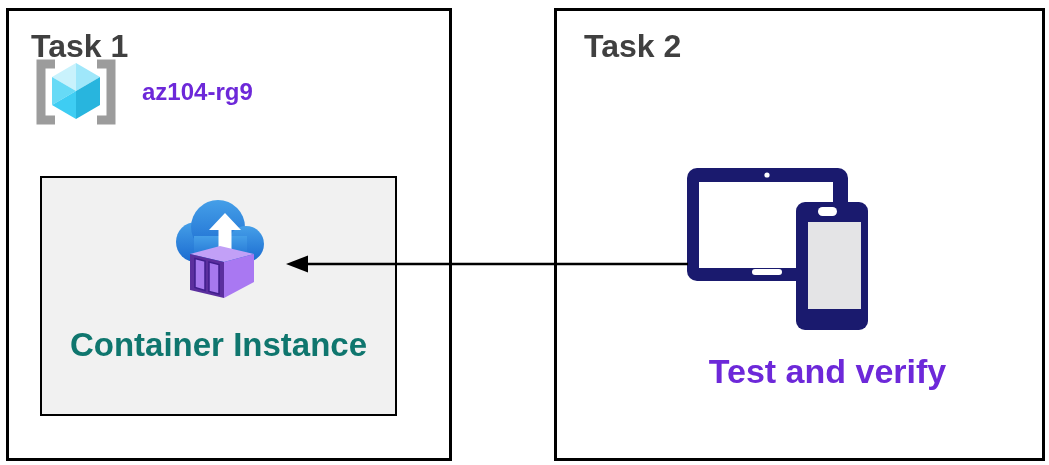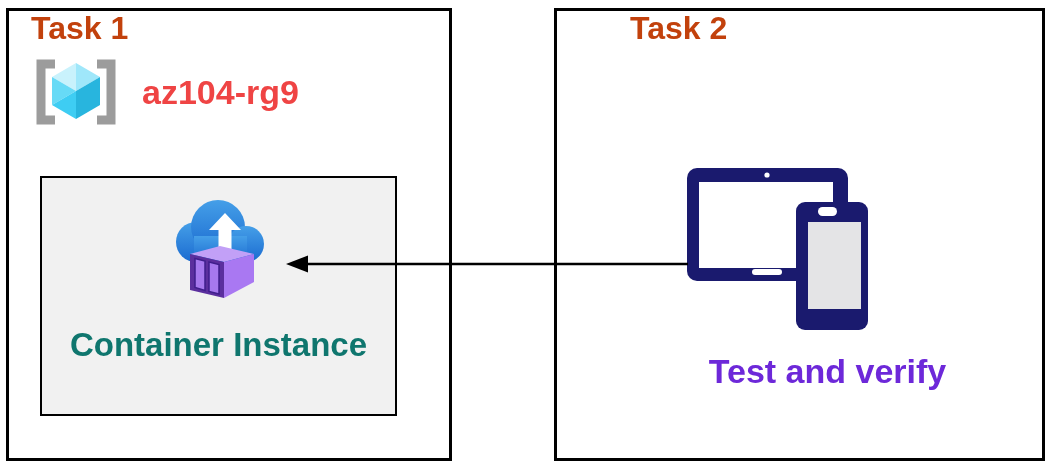--- a/index.html
+++ b/index.html
@@ -22,38 +22,38 @@
     height: 453px;
     background: #ffffff;
     border: 3px solid #000000;
     box-sizing: border-box;
   }
   .task1 { left: 6px;   width: 446px; }
   .task2 { left: 554px; width: 491px; }
   .task-title {
     position: absolute;
     margin: 0;
-    top: 0;
+    top: 18px;
     font-size: 32px;
     line-height: 1.1;
-    color: #c2410c;
+    color: #404040;
   }
   .task1 .task-title { left: 22px; }
-  .task2 .task-title { left: 27px; margin-left: 46px; }
+  .task2 .task-title { left: 27px; }
   .rg-row {
     position: absolute;
     left: 21px;
     top: 48px;
     display: flex;
     align-items: center;
     gap: 20px;
   }
   .rg-name {
-    font-size: 34px;
-    color: #ef4444;
+    font-size: 24px;
+    color: #6d28d9;
     white-space: nowrap;
   }
   .container-panel {
     position: absolute;
     left: 31px;
     top: 165px;
     width: 357px;
     height: 240px;
     background: #f1f1f1;
     border: 2px solid #000000;

